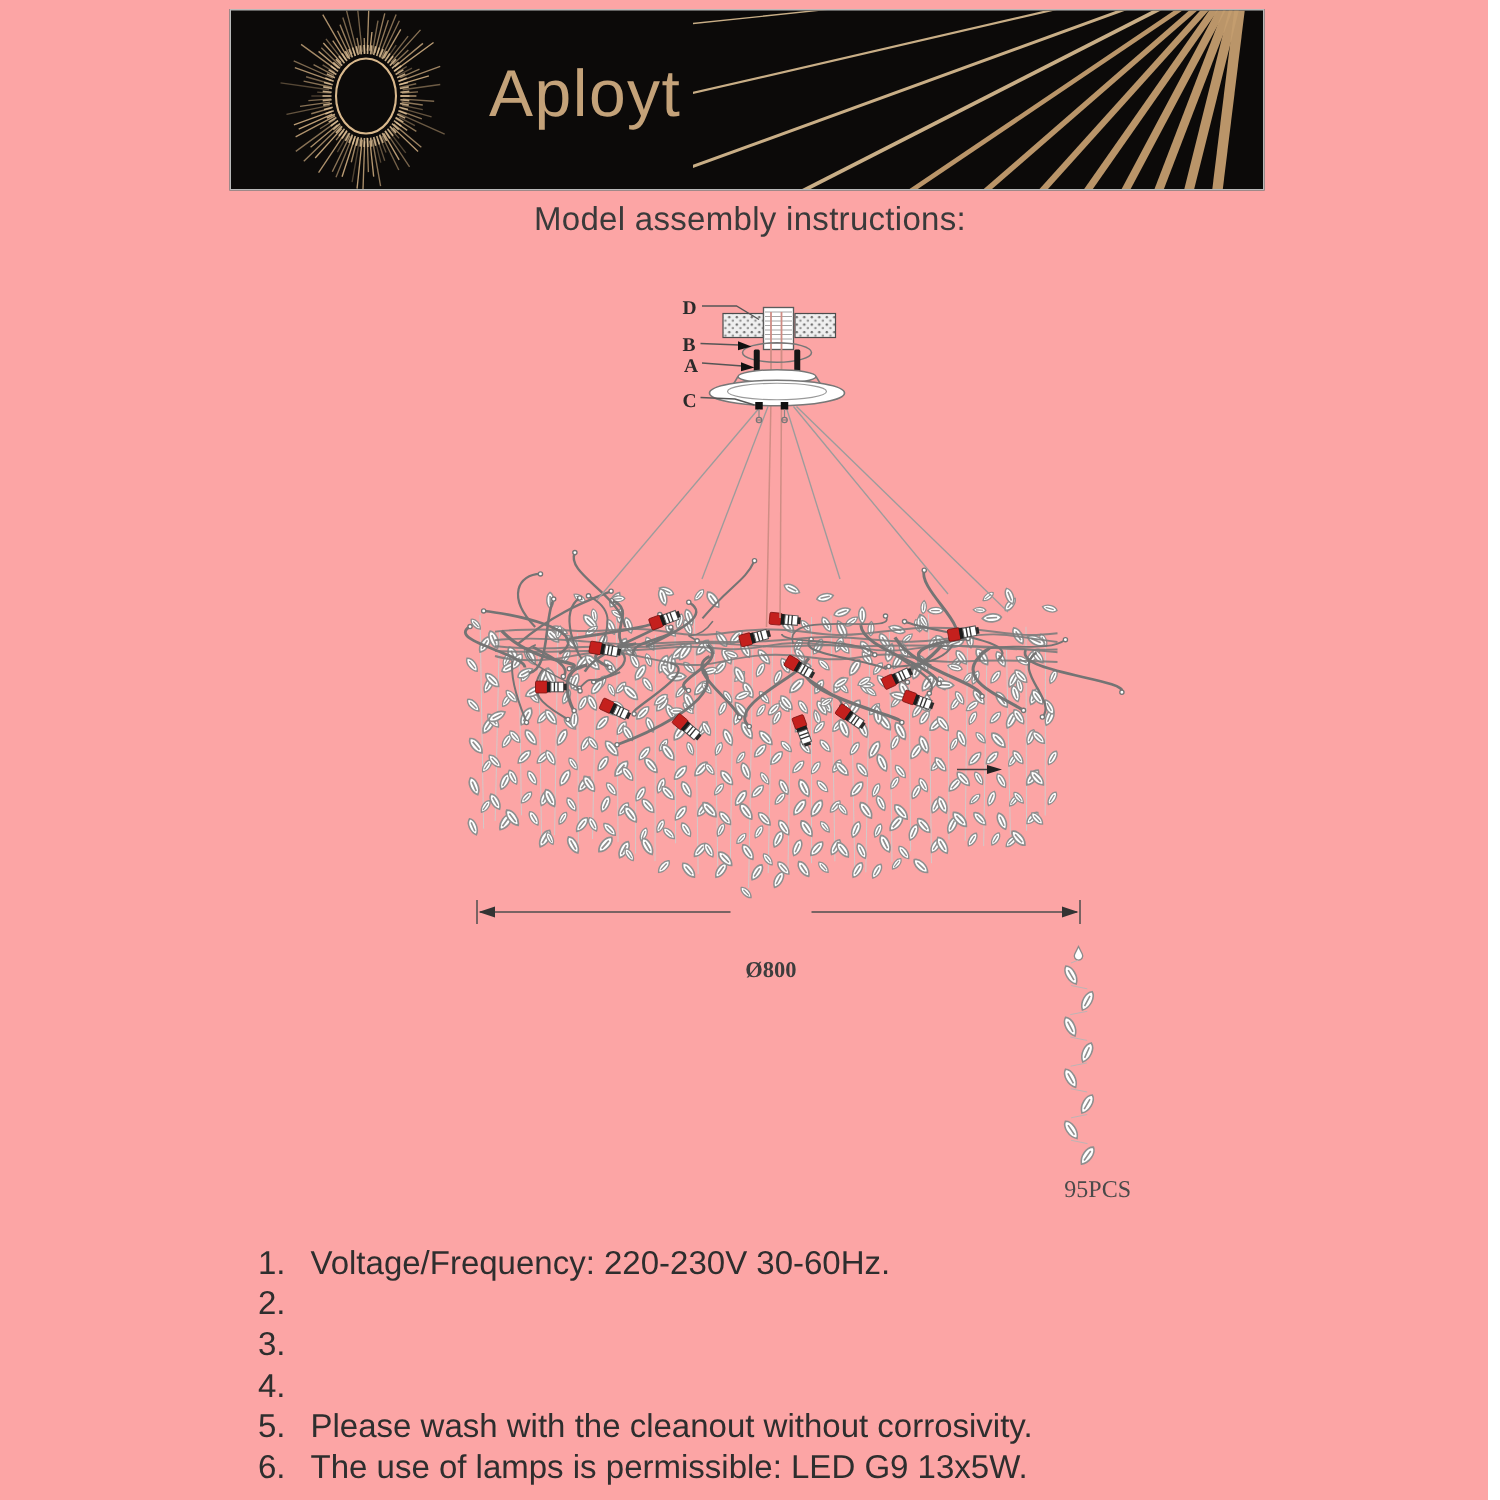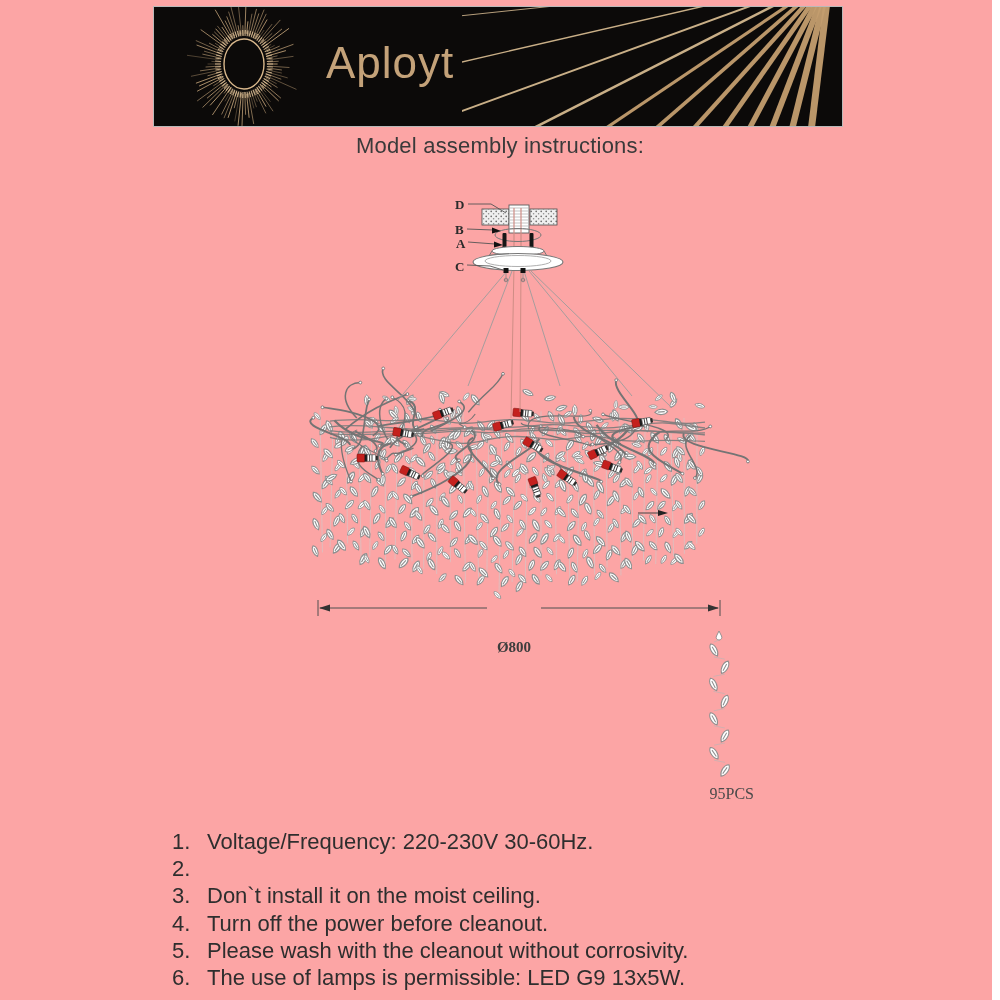--- a/index.html
+++ b/index.html
@@ -980,25 +980,23 @@
   <div class="instructions">
       <div class="instr-row">
         <span class="instr-num">1.</span>
         <span class="instr-text">Voltage/Frequency: 220-230V 30-60Hz.</span>
       </div>
       <div class="instr-row">
         <span class="instr-num">2.</span>
       </div>
       <div class="instr-row">
         <span class="instr-num">3.</span>
-        <span class="instr-text">Don`t install it on the moist ceiling.</span>
       </div>
       <div class="instr-row">
         <span class="instr-num">4.</span>
-        <span class="instr-text">Turn off the power before cleanout.</span>
       </div>
       <div class="instr-row">
         <span class="instr-num">5.</span>
         <span class="instr-text">Please wash with the cleanout without corrosivity.</span>
       </div>
       <div class="instr-row">
         <span class="instr-num">6.</span>
         <span class="instr-text">The use of lamps is permissible: LED G9 13x5W.</span>
       </div>
     </div>

